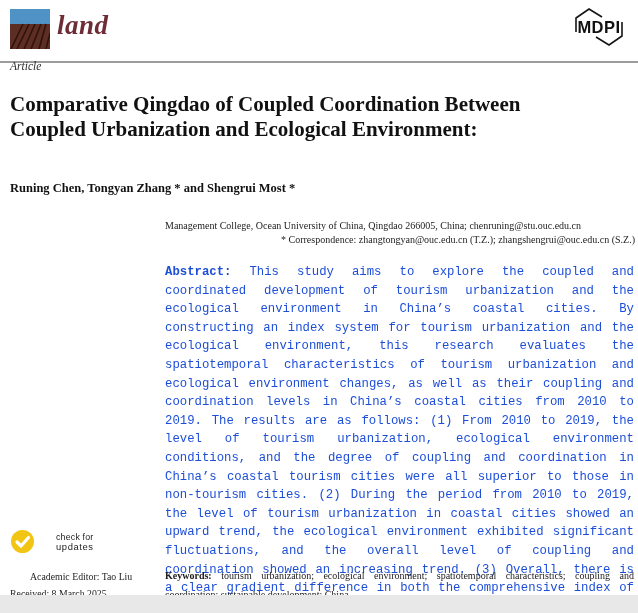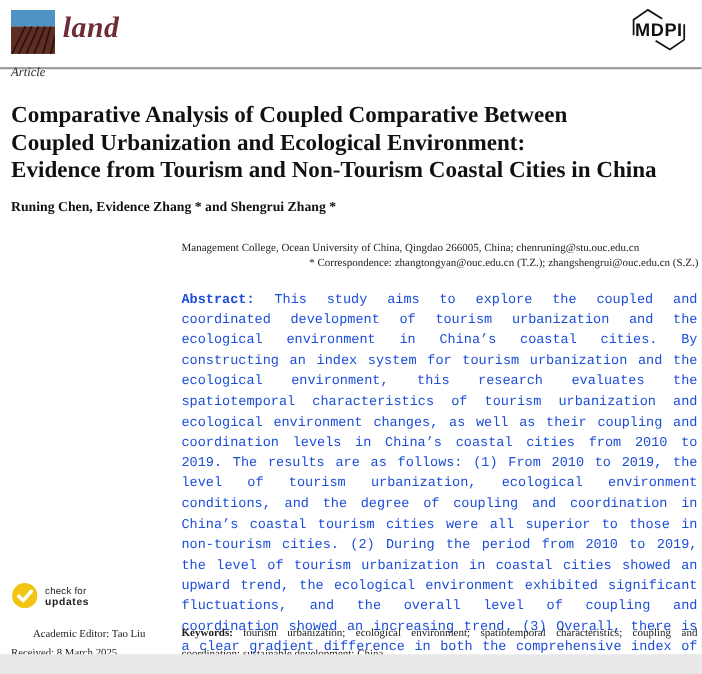--- a/index.html
+++ b/index.html
@@ -24,28 +24,28 @@
   }
   .authors{position:absolute;left:10px;top:181px;font-size:12.5px;font-weight:bold;color:#111;}
   
   .affiliation-block{position:absolute;left:165px;top:219px;width:470px;font-size:10px;line-height:14px;color:#222;}
   .correspondence{margin-top:0;text-align:right;}
   .abstract{position:absolute;left:165px;top:263px;width:469px;font-size:12.3px;line-height:18.6px;text-align:justify;color:#1d4ed8;font-family:Liberation Mono, monospace;}
   .keywords{position:absolute;left:165px;top:567px;width:469px;font-size:10px;line-height:18.6px;text-align:justify;color:#1a1a1a;}
   .bold{font-weight:bold;}
   
   .check-updates{
-    position:absolute;left:11px;top:530px;display:flex;align-items:center;gap:7px;
+    position:absolute;left:11px;top:530px;display:flex;align-items:center;gap:22px;
     cursor:pointer;background:#fff;
   }
   .check-updates .txt{
     font-family:"Liberation Sans","DejaVu Sans",sans-serif;font-size:8.8px;
     line-height:10px;color:#222;letter-spacing:0.2px;
   }
-  .check-updates .txt .l2{font-weight:bold;font-size:9.4px;letter-spacing:0.6px;}
+  .check-updates .txt .l2{font-weight:normal;font-size:9.4px;letter-spacing:0.6px;}
   .meta-editor{position:absolute;left:10px;top:571px;font-size:9.8px;color:#222;margin-left:20px;}
   .meta-received{position:absolute;left:10px;top:588px;font-size:9.8px;color:#222;}
   .meta-revised{position:absolute;left:10px;top:602px;font-size:16px;color:#222;}
 </style>
 </head>
 <body>
 
 <div class="page">
 
   <svg class="journal-logo" viewBox="0 0 40 40">
@@ -66,26 +66,25 @@
     <polyline points="7,27 7,13 20,4 33,12" fill="none" stroke="#141414" stroke-width="1.6"></polyline>
     <polyline points="53,17 53,31 40,40 27,32" fill="none" stroke="#141414" stroke-width="1.6"></polyline>
     <text x="30" y="28" text-anchor="middle" font-family="Liberation Sans, DejaVu Sans, sans-serif" font-size="16.5" font-weight="bold" fill="#111" letter-spacing="0.5">MDPI</text>
   </svg>
 
   <div class="header-rule"></div>
 
   <div class="article-label">Article</div>
 
   <div class="article-title">
-    <div>Comparative Analysis of Coupled Comparative Between</div>
+    <div>Comparative Qingdao of Coupled Coordination Between</div>
     <div>Coupled Urbanization and Ecological Environment:</div>
-    <div>Evidence from Tourism and Non-Tourism Coastal Cities in China</div>
   </div>
 
-  <div class="authors">Runing Chen, Evidence Zhang * and Shengrui Zhang *</div>
+  <div class="authors">Runing Chen, Tongyan Zhang * and Shengrui Most *</div>
 
   <div class="affiliation-block">
     <div>Management College, Ocean University of China, Qingdao 266005, China; chenruning@stu.ouc.edu.cn</div>
     <div class="correspondence">* Correspondence: zhangtongyan@ouc.edu.cn (T.Z.); zhangshengrui@ouc.edu.cn (S.Z.)</div>
   </div>
 
   <div class="abstract">
     <span class="bold">Abstract:</span>
     <span>This study aims to explore the coupled and coordinated development of tourism urbanization and the ecological environment in China’s coastal cities. By constructing an index system for tourism urbanization and the ecological environment, this research evaluates the spatiotemporal characteristics of tourism urbanization and ecological environment changes, as well as their coupling and coordination levels in China’s coastal cities from 2010 to 2019. The results are as follows: (1) From 2010 to 2019, the level of tourism urbanization, ecological environment conditions, and the degree of coupling and coordination in China’s coastal tourism cities were all superior to those in non-tourism cities. (2) During the period from 2010 to 2019, the level of tourism urbanization in coastal cities showed an upward trend, the ecological environment exhibited significant fluctuations, and the overall level of coupling and coordination showed an increasing trend. (3) Overall, there is a clear gradient difference in both the comprehensive index of tourism urbanization and the ecological environment index, which has created a disparity in the levels of coupling and coordination between the tourism urbanization and ecological environment of different cities. Most cities are at a stage where tourism urbanization is lagging, and the coupling and coordination level of some large cities is constrained by the ecological environment. Different cities need to develop differentiated development strategies based on their characteristics to promote the sustainable development of coastal tourism cities.</span>
   </div>

